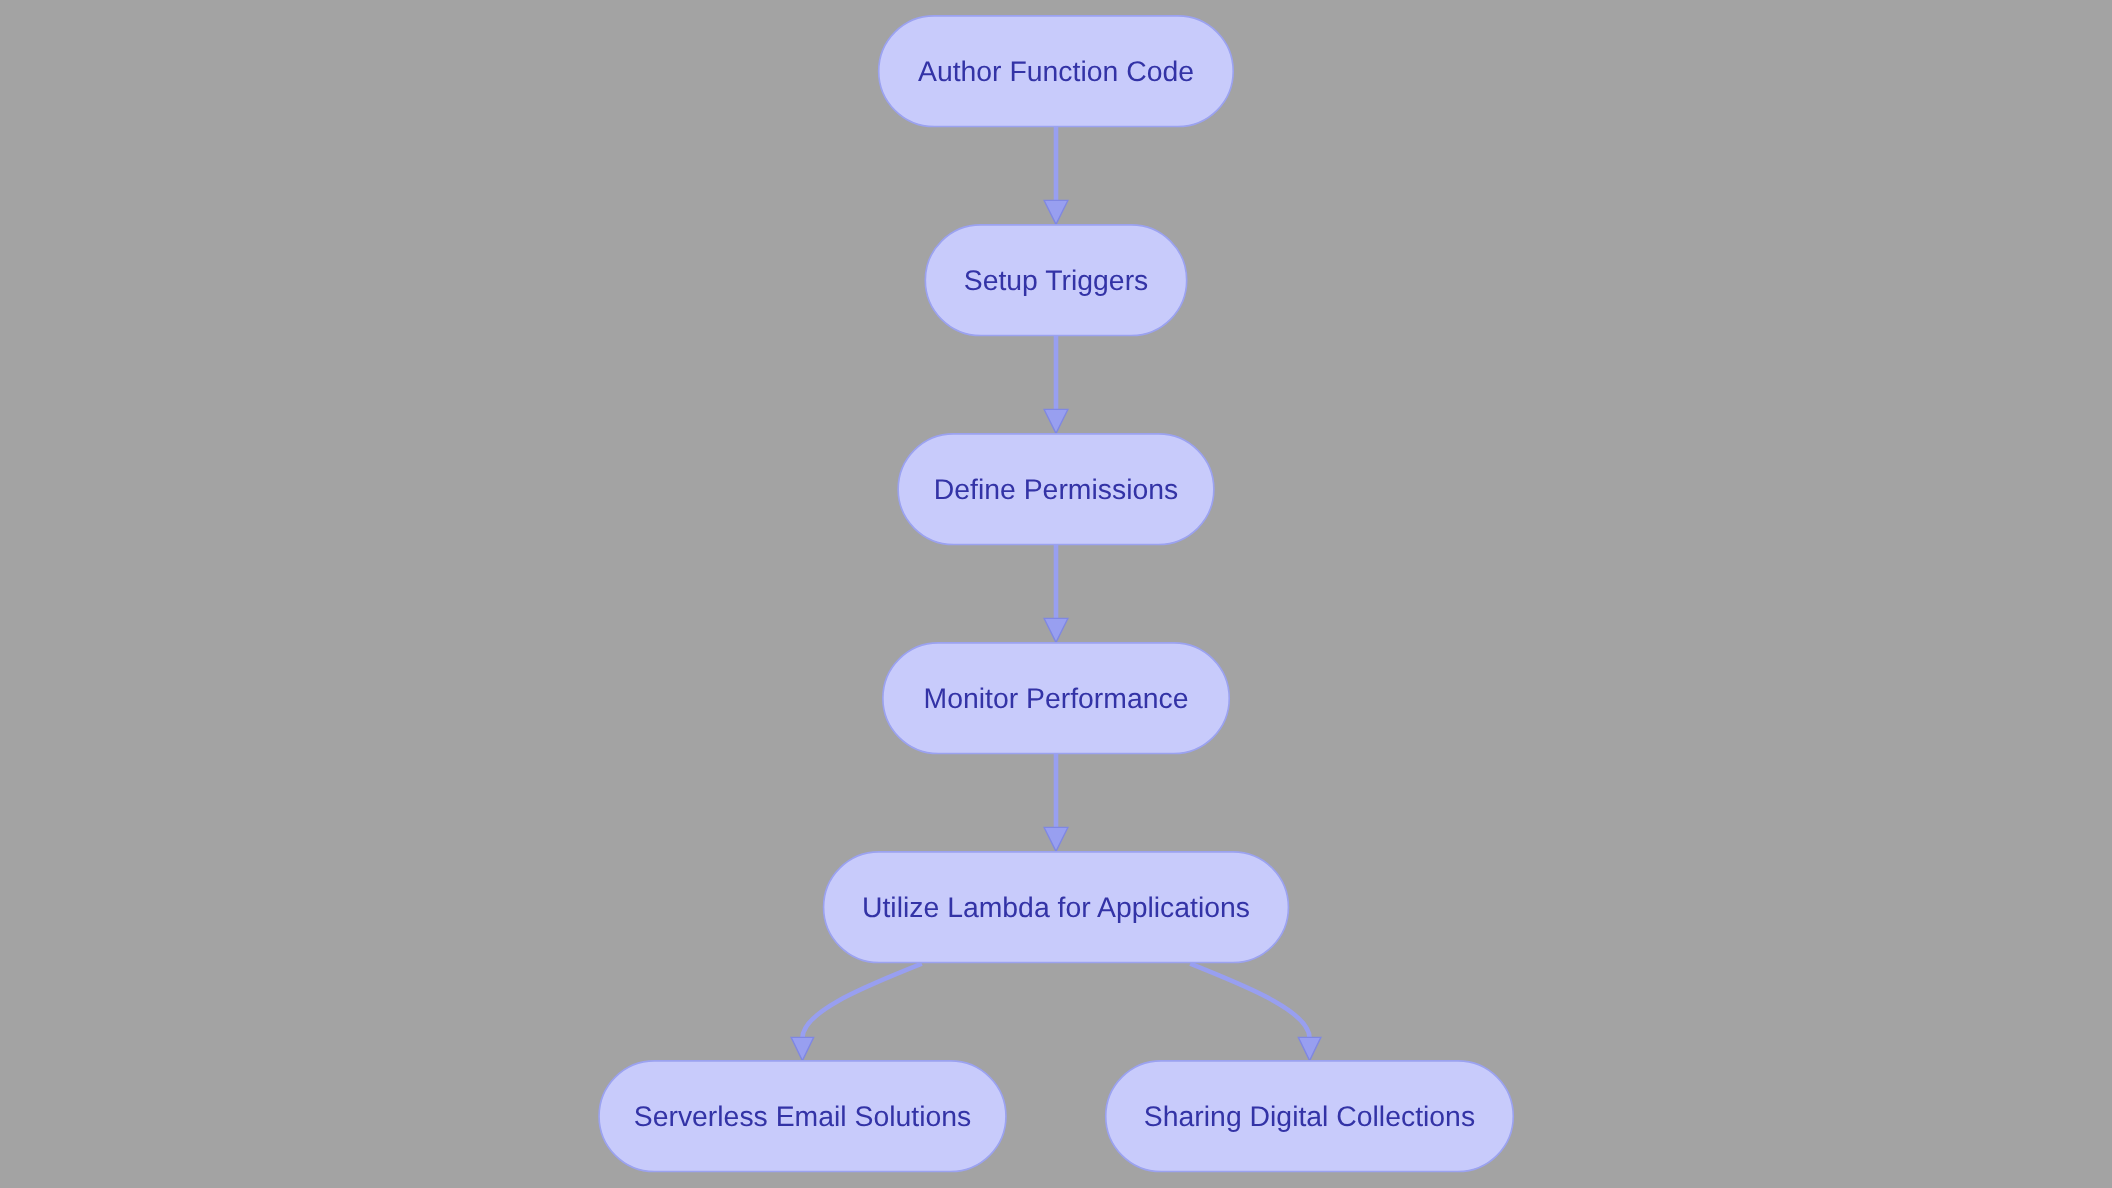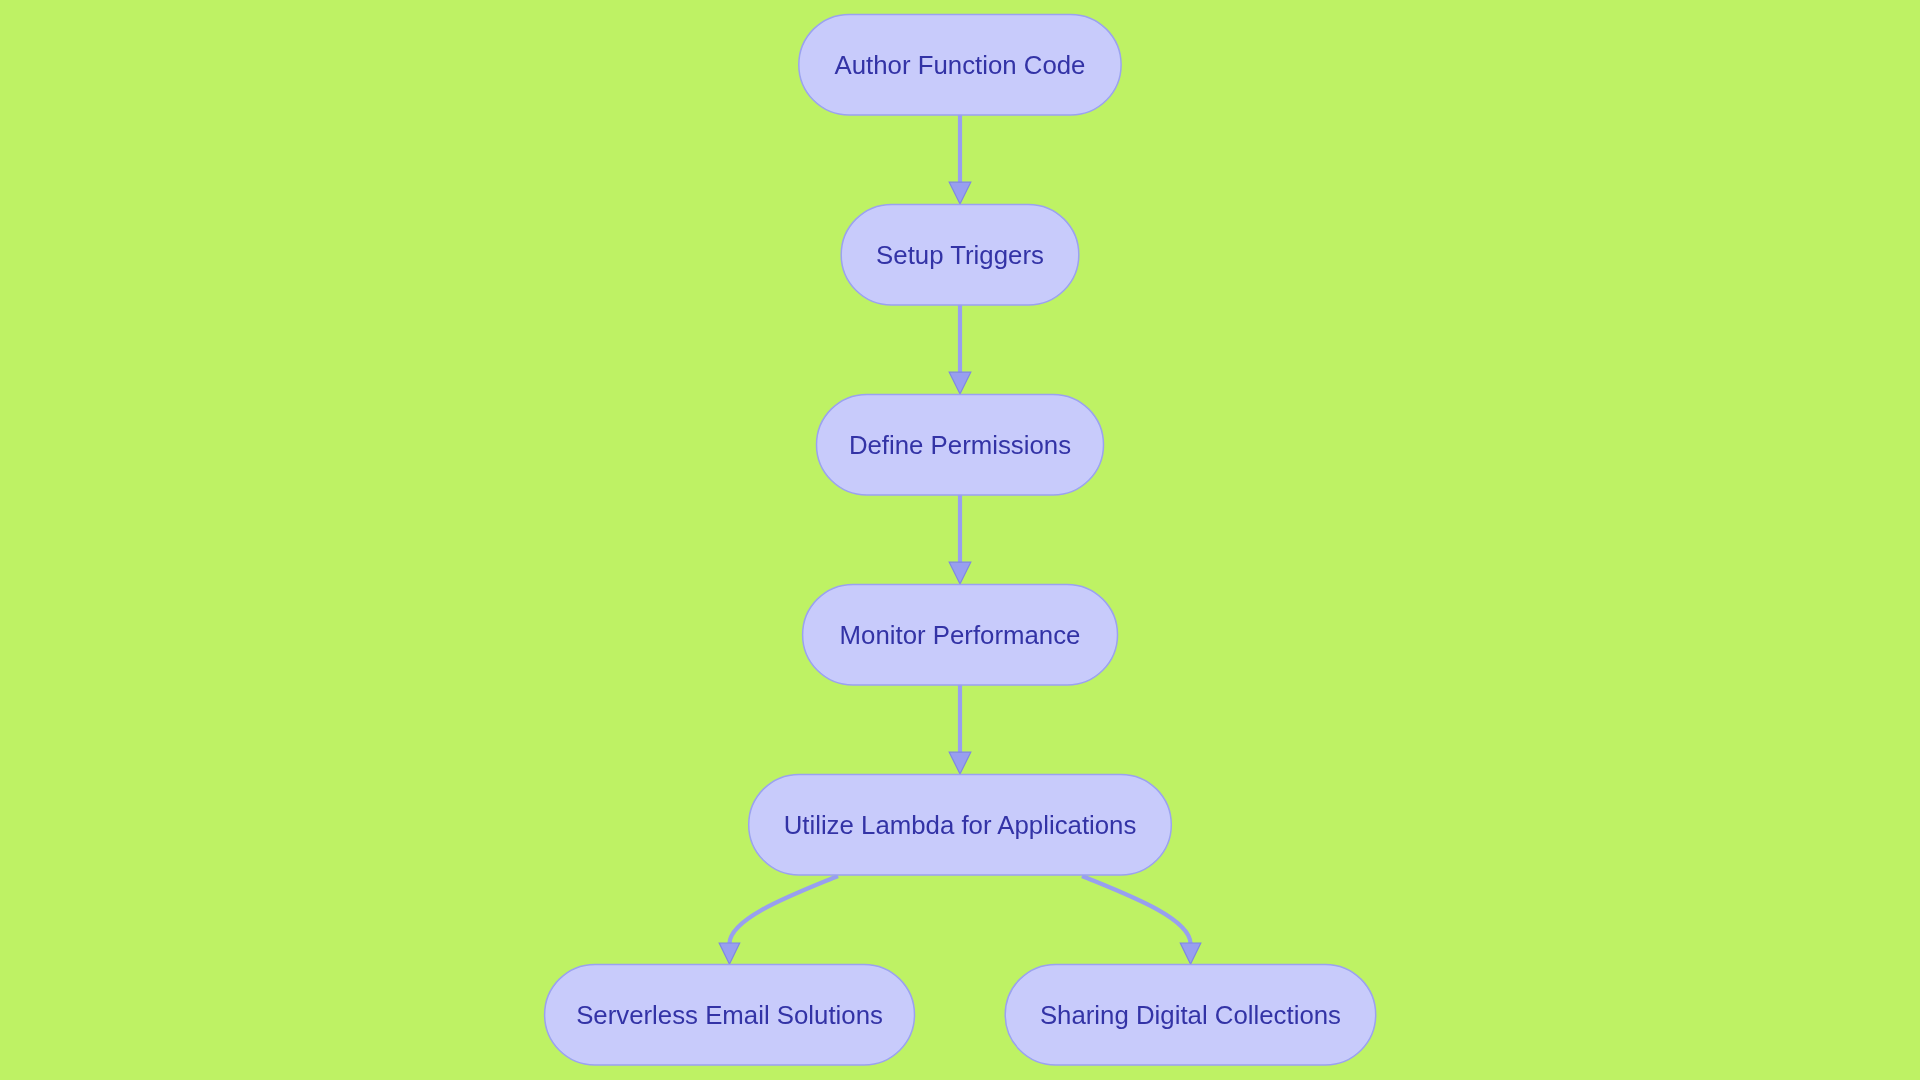--- a/index.html
+++ b/index.html
@@ -1,16 +1,16 @@
 <!DOCTYPE html>
 <html><head>
 <meta charset="utf-8">
 <style>
   html,body{margin:0;padding:0;background:#ffffff;width:1920px;height:1080px;overflow:hidden;}
-  .canvas{position:relative;width:1920px;height:1080px;background:#bef264;}
+  .canvas{position:relative;width:1920px;height:1080px;background:#a3a3a3;}
   svg.flow{position:absolute;left:0;top:0;width:1920px;height:1080px;display:block;
            shape-rendering:auto;}
   .node-shape{fill:#c8cbfb;stroke:#9ba2f0;stroke-width:1.5px;}
   .node-label{font-family:"Liberation Sans",sans-serif;font-size:25.8px;fill:#3333a6;
               text-anchor:middle;white-space:pre;}
   .edge-path{fill:none;stroke:#989ff0;stroke-width:4.2px;}
   .edge-head{fill:#989ff0;stroke:#7f87e2;stroke-width:1.2px;stroke-linejoin:miter;}
 </style>
 </head>
 <body>

